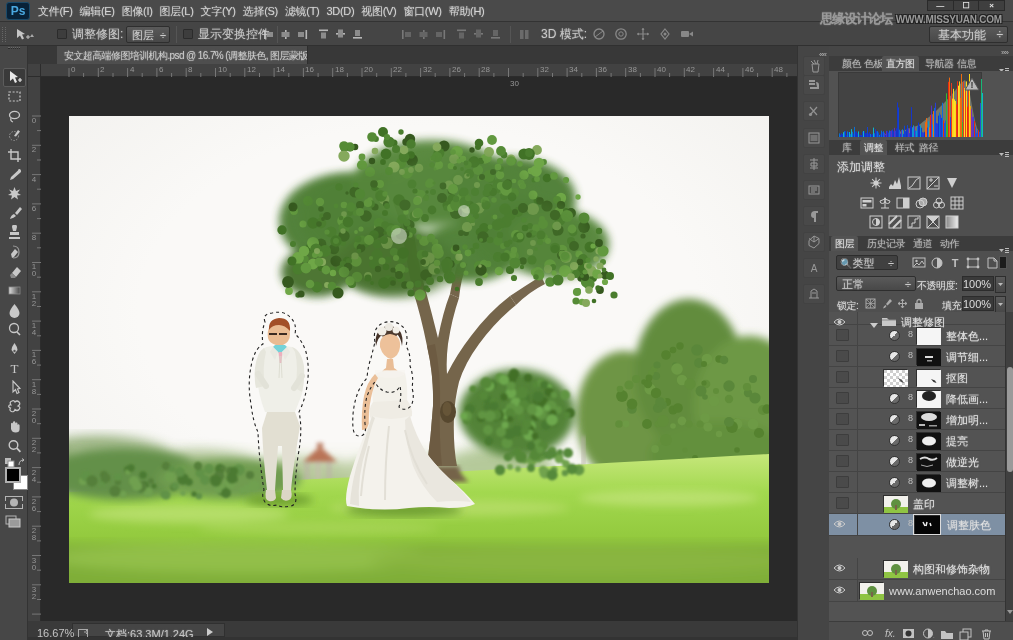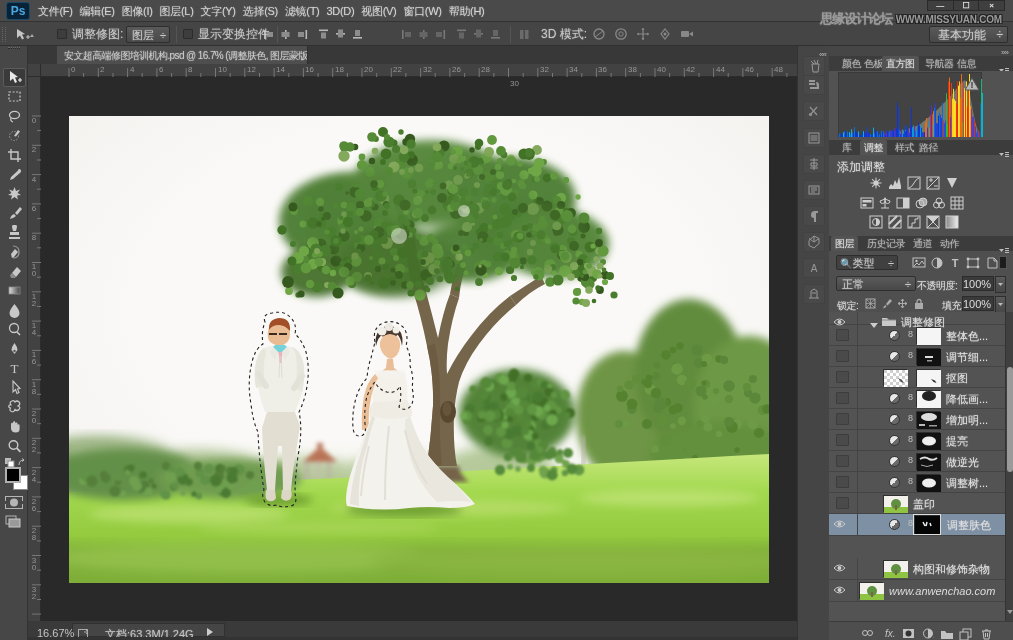--- a/index.html
+++ b/index.html
@@ -1915,21 +1915,21 @@
             <circle cx="6.5" cy="5" r="2" fill="#ccc"></circle>
           </svg></div>
         <div class="thumb" style="left:54px;top:2px;width:24px;height:17px"><svg width="24" height="17" viewBox="0 0 24 17" style="">
             <rect width="24" height="17" fill="#f2f1ec"></rect>
             <rect y="11" width="24" height="6" fill="#8fc443"></rect>
             <circle cx="12" cy="8" r="5" fill="#5f9140"></circle>
             <rect x="11" y="9" width="2" height="5" fill="#7a6448"></rect>
           </svg></div>
         <div class="lname cjk" style="left:84px;top:4px">构图和修饰杂物</div>
       </div>
-      <div class="layrow" style="top:268px;height:22px;font-style:italic;">
+      <div class="layrow" style="top:268px;height:22px;">
         <div class="eyecol"></div>
         <div class="abs" style="left:4px;top:5px"><svg width="13" height="10" viewBox="0 0 13 10" style="">
             <path d="M1 5 Q6.5 -1 12 5 Q6.5 11 1 5Z" fill="none" stroke="#ccc"></path>
             <circle cx="6.5" cy="5" r="2" fill="#ccc"></circle>
           </svg></div>
         <div class="thumb" style="left:30px;top:2px;width:24px;height:17px"><svg width="24" height="17" viewBox="0 0 24 17" style="">
             <rect width="24" height="17" fill="#f2f1ec"></rect>
             <rect y="11" width="24" height="6" fill="#8fc443"></rect>
             <circle cx="12" cy="8" r="5" fill="#5f9140"></circle>
             <rect x="11" y="9" width="2" height="5" fill="#7a6448"></rect>

